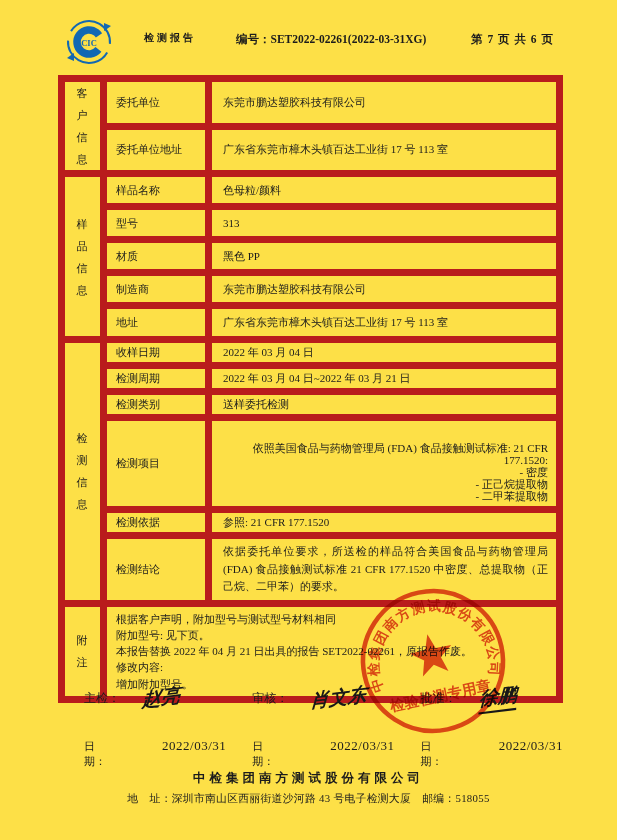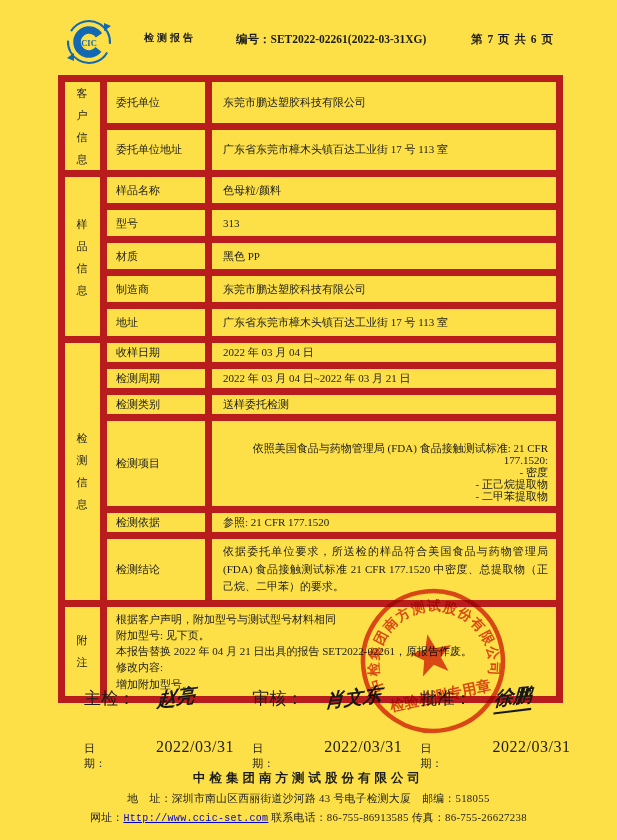--- a/index.html
+++ b/index.html
@@ -48,32 +48,32 @@
   tr.r92 { height: 92px; }
   tr.r54 { height: 54px; }
   tr.r82 { height: 82px; }
   .multiline { white-space: pre-line; line-height: 12px; padding: 20px 10px 4px 11px; text-align: right; }
   .conclusion { line-height: 17.5px; text-align: justify; padding: 4px 12px 4px 11px; }
   .notes-cell { white-space: pre-line; line-height: 16.3px; padding: 4px 10px 4px 9px; vertical-align: middle; }
 
   
   .sign-row { position: absolute; left: 58px; top: 684px; width: 505px; display: flex; }
   .sign-col { width: 168.3px; display: flex; align-items: center; }
-  .role-label { font-size: 17px; padding-left: 26px; white-space: nowrap; }
+  .role-label { font-size: 12px; padding-left: 26px; white-space: nowrap; }
   .sig {
     font-family: "DejaVu Serif", serif;
     font-style: italic; font-weight: bold; font-size: 19px;
     transform: rotate(-7deg) skewX(-10deg);
     margin-left: 22px; white-space: nowrap; color: #181818;
   }
   .sig.u { border-bottom: 2px solid #181818; }
   .date-row { position: absolute; left: 58px; top: 738px; width: 505px; display: flex; }
   .date-col { width: 168.3px; display: flex; align-items: baseline; gap: 28px; }
   .date-label { font-size: 11px; padding-left: 26px; }
-  .date-value { font-size: 16px; margin-left: 22px; letter-spacing: 0.5px; }
+  .date-value { font-size: 13px; margin-left: 22px; letter-spacing: 0.5px; }
 
   
   .stamp {
     position: absolute; left: 357px; top: 585px; width: 152px; height: 152px;
     transform: rotate(-12deg);
     opacity: 0.88;
     mix-blend-mode: multiply;
     pointer-events: none;
   }
 
@@ -217,19 +217,15 @@
     <text font-size="13.5" font-weight="bold" fill="#d63a2e" font-family="Liberation Serif, serif">
       <textPath href="#stamp-arc" startOffset="2" textLength="206" lengthAdjust="spacing">中检集团南方测试股份有限公司</textPath>
     </text>
     <polygon points="75,48 80.2,62.9 95.9,63.2 83.4,72.7 87.9,87.8 75,78.8 62.1,87.8 66.6,72.7 54.1,63.2 69.8,62.9" fill="#d63a2e"></polygon>
     <text x="75" y="115" text-anchor="middle" font-size="14.5" font-weight="bold" fill="#d63a2e" font-family="Liberation Serif, serif">检验检测专用章</text>
   </svg>
 
   <div class="footer">
     <div class="f-company">中检集团南方测试股份有限公司</div>
     <div class="f-line">地　址：深圳市南山区西丽街道沙河路 43 号电子检测大厦　邮编：518055</div>
-    <div class="f-line">
-      <span>网址：</span><a class="f-url">Http://www.ccic-set.com</a>
-      <span>联系电话：86-755-86913585 传真：86-755-26627238</span>
-    </div>
   </div>
 
 </div>
 
 </body></html>

